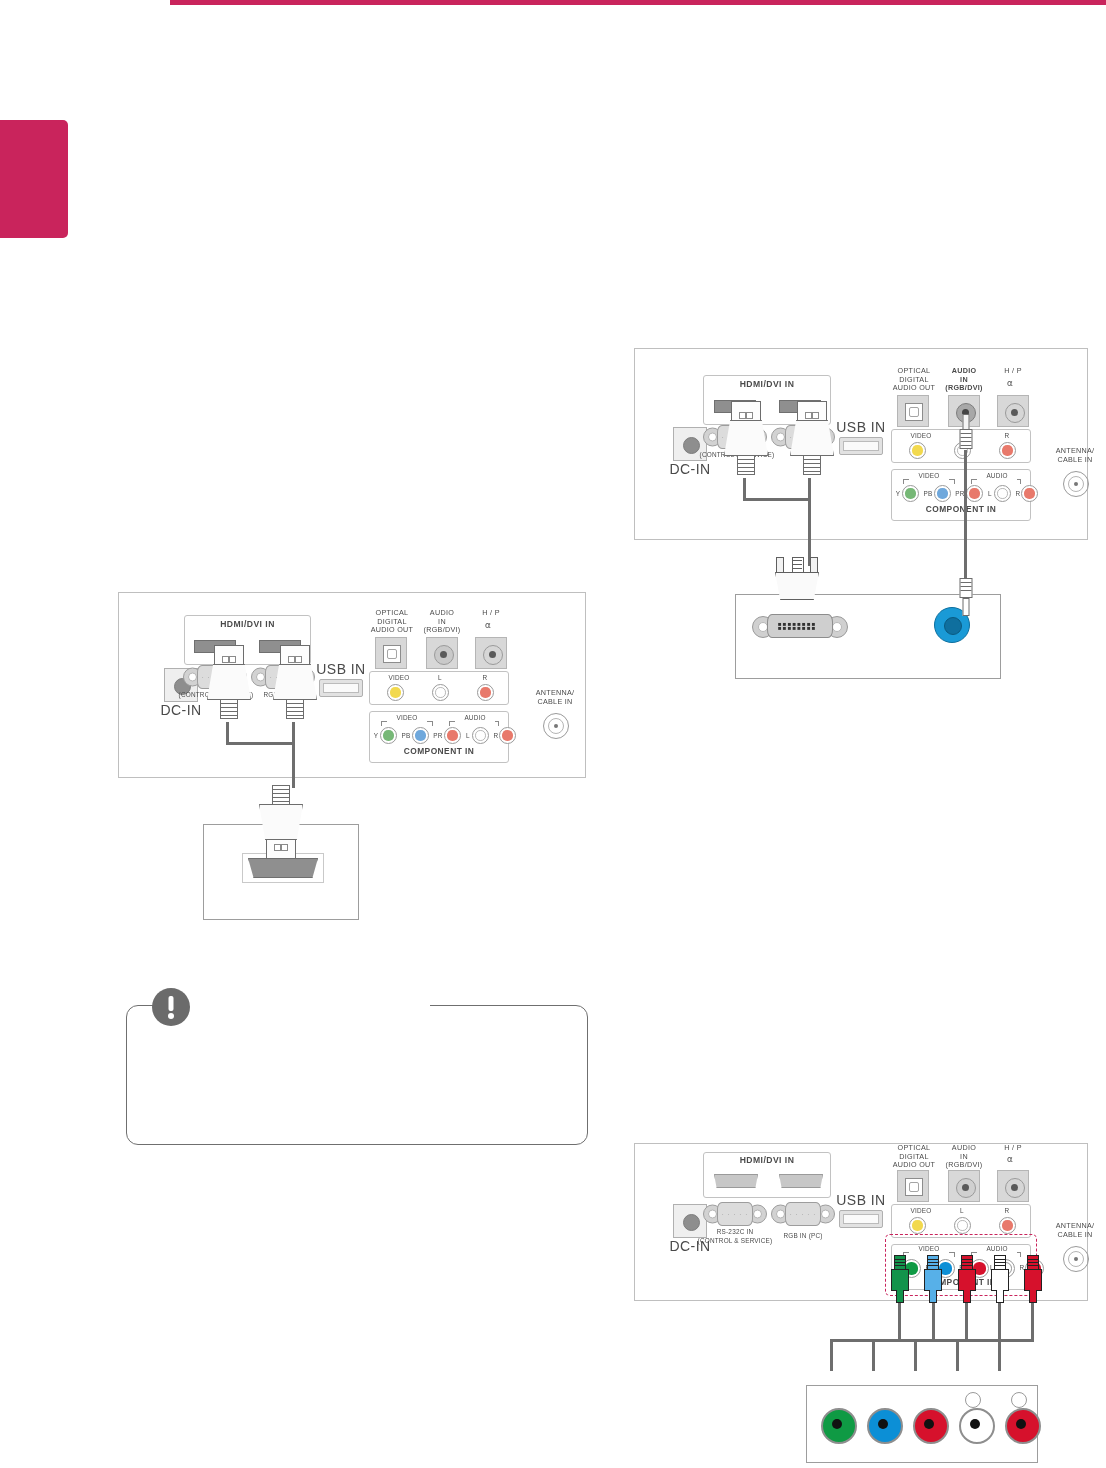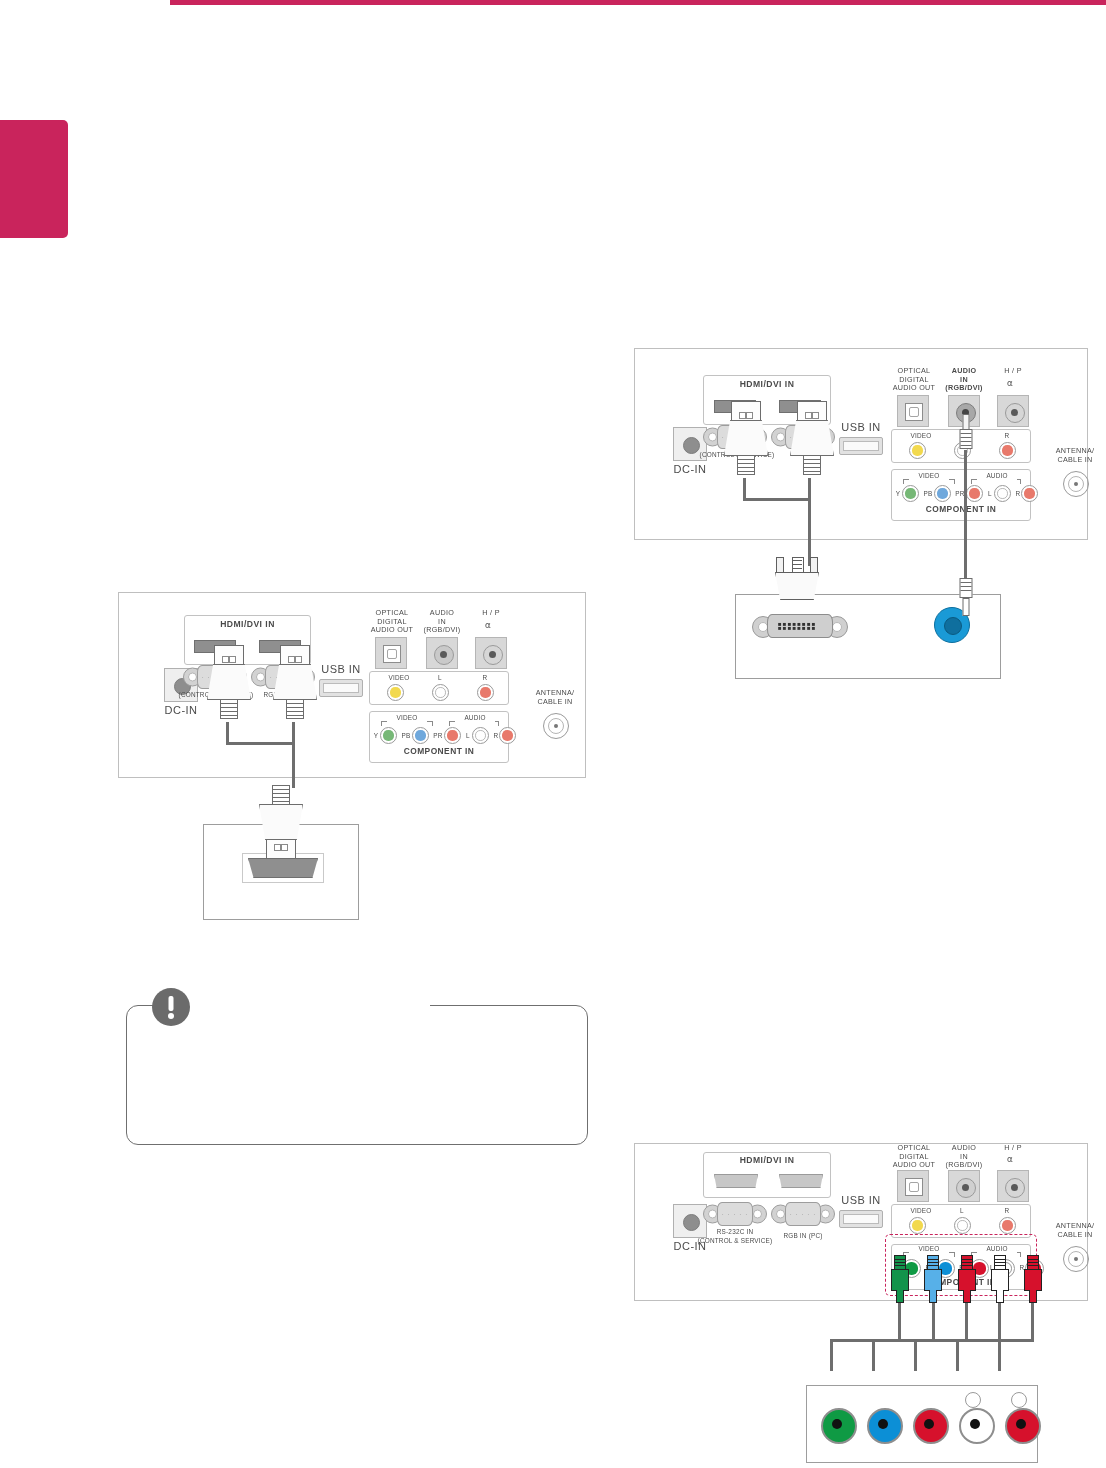--- a/index.html
+++ b/index.html
@@ -10,21 +10,21 @@
   }
   .abs{position:absolute;}
 
   
   #top-rule{left:170px;top:0px;width:936px;height:5px;background:#c9245c;}
   #side-tab{left:0px;top:120px;width:68px;height:118px;background:#c9245c;
             border-top-right-radius:5px;border-bottom-right-radius:5px;}
 
   
   .panel{background:#ffffff;border:1px solid #bfbfbf;box-sizing:border-box;}
-  .lbl{position:absolute;font-size:11px;letter-spacing:.45px;color:#4a4a4a;
+  .lbl{position:absolute;font-size:14px;letter-spacing:.45px;color:#4a4a4a;
        text-align:center;line-height:9.6px;white-space:pre-line;}
   .lbl.sm{font-size:7.2px;line-height:8.6px;letter-spacing:.3px;}
   .lbl.xs{font-size:6.4px;line-height:7.8px;letter-spacing:.2px;}
 
   
   .jackbox{position:absolute;border:1px solid #b5b5b5;background:#d8d8d8;box-sizing:border-box;}
   .whitebox{position:absolute;border:1px solid #c2c2c2;background:#fff;box-sizing:border-box;border-radius:3px;}
   .rca{position:absolute;border-radius:50%;box-sizing:border-box;
        border:1.6px solid #9a9a9a;background:#fff;}
   .rca .inner{position:absolute;inset:2.4px;border-radius:50%;}

